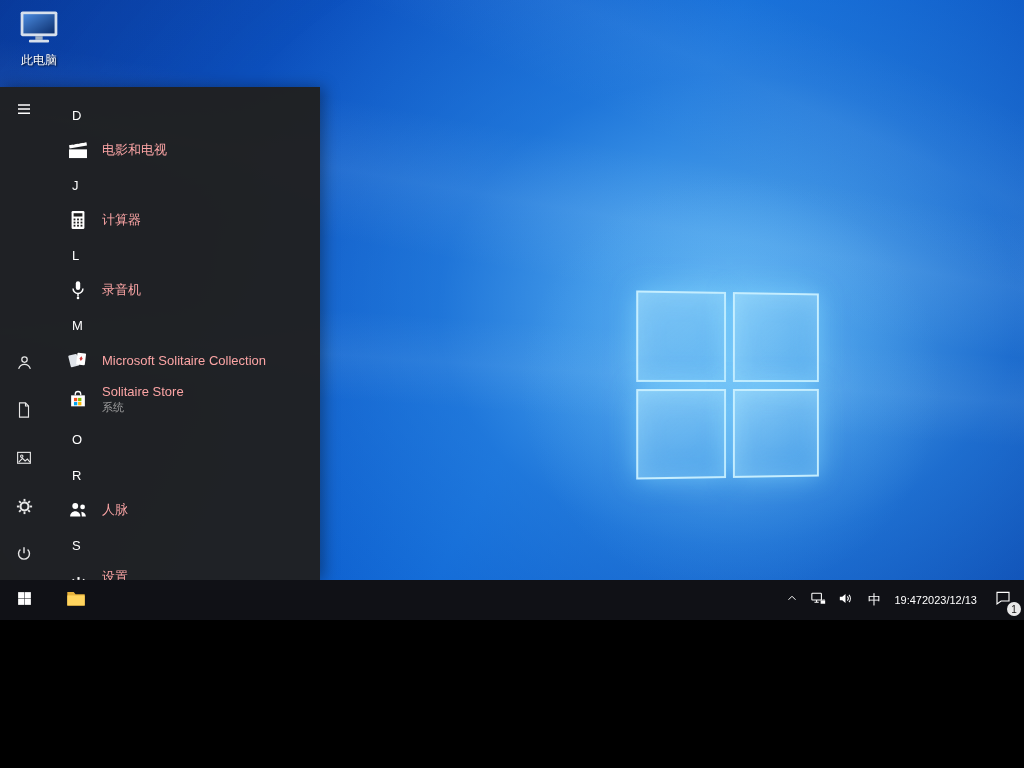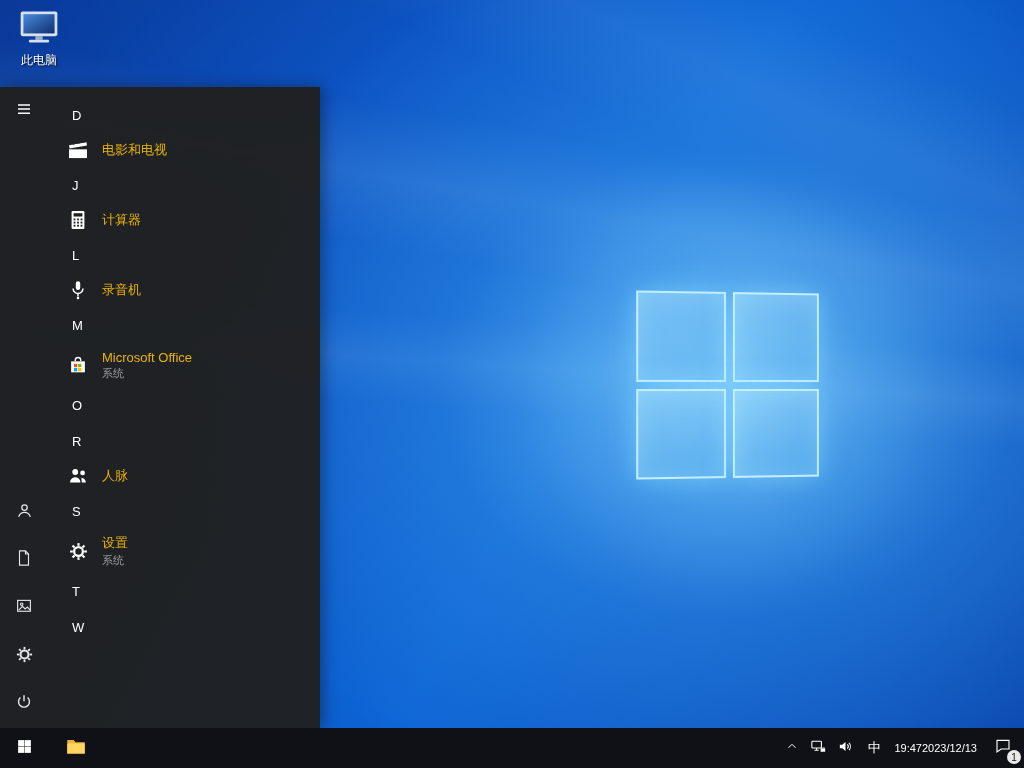--- a/index.html
+++ b/index.html
@@ -1,19 +1,19 @@
 <!DOCTYPE html>
 <html><head>
 <meta charset="utf-8">
 <style>
   * { box-sizing: border-box; margin: 0; padding: 0; user-select: none; }
   html, body { width: 1024px; height: 768px; overflow: hidden; background: #000; }
   body { font-family: "Liberation Sans", "DejaVu Sans", sans-serif; }
 
-  .desktop { position: relative; width: 1024px; height: 768px; overflow: hidden; }
+  .desktop { position: relative; width: 1024px; height: 620px; overflow: hidden; }
 
   
   .wallpaper {
     position: absolute; inset: 0;
     background:
       radial-gradient(ellipse 760px 620px at 71% 50%, rgba(110,195,248,0.85) 0%, rgba(45,135,225,0.55) 38%, rgba(20,90,190,0.0) 72%),
       linear-gradient(118deg, #0a3fa6 0%, #0d55c4 30%, #0e66d6 55%, #0c55c2 78%, #0a46ad 100%);
   }
   .beam { position: absolute; background: linear-gradient(to bottom, rgba(255,255,255,0), rgba(185,228,255,0.10), rgba(255,255,255,0)); }
   .beam1 { left: -120px; top: 150px; width: 1500px; height: 140px; transform: rotate(10deg); }
@@ -42,21 +42,21 @@
   .sm-rail { width: 48px; display: flex; flex-direction: column; align-items: stretch; flex-shrink: 0; }
   .rail-btn { width: 48px; height: 48px; display: flex; align-items: center; justify-content: center; cursor: pointer; }
   .rail-spacer { flex: 1; }
 
   .sm-list { flex: 1; padding-top: 10px; overflow: hidden; }
   .sm-letter { height: 36px; display: flex; align-items: center; padding-left: 24px; font-size: 13px; color: #fff; cursor: pointer; }
   .app-row { height: 34px; display: flex; align-items: center; padding: 0 18px; cursor: pointer; }
   .app-row.two-line { height: 44px; }
   .app-icon { width: 24px; height: 24px; display: flex; align-items: center; justify-content: center; flex-shrink: 0; }
   .app-text { margin-left: 12px; display: flex; flex-direction: column; justify-content: center; overflow: hidden; }
-  .app-label { font-size: 13px; color: #eab308; white-space: nowrap; }
+  .app-label { font-size: 13px; color: #fca5a5; white-space: nowrap; }
   .app-sub { font-size: 11px; color: #9d9d9d; margin-top: 1px; }
   .row-chevron { margin-left: auto; display: flex; align-items: center; }
 
   
   .taskbar { position: absolute; left: 0; bottom: 0; width: 1024px; height: 40px;
     background: #101116; display: flex; align-items: stretch; z-index: 5; }
   .tb-btn { display: flex; align-items: center; justify-content: center; cursor: pointer; }
   .start-btn { width: 48px; }
   .explorer-btn { width: 40px; margin-left: 8px; }
   .tb-spacer { flex: 1; }
@@ -225,34 +225,50 @@
             <circle cx="12" cy="20.6" r="1.4" fill="#fff"></circle>
           </svg>
         </span>
         <span class="app-text">
             <span class="app-label">录音机</span>
           </span>
       </div>
 
       <div class="sm-letter">M</div>
 
+      <div class="app-row">
+        <span class="app-icon">
+          <svg width="22" height="22" viewBox="0 0 24 24">
+            <g transform="rotate(-14 8 14)">
+                <rect x="3" y="6" width="9.5" height="13" rx="1" fill="#dfe4ea"></rect>
+              </g>
+            <g transform="rotate(7 16 12)">
+              <rect x="10.5" y="4.5" width="9.5" height="13" rx="1" fill="#fff"></rect>
+              <path d="M15.2 7.9l1.8 2.7-1.8 2.7-1.8-2.7z" fill="#d23b3b"></path>
+            </g>
+          </svg>
+        </span>
+        <span class="app-text">
+            <span class="app-label">Microsoft Solitaire Collection</span>
+          </span>
+      </div>
 
       <div class="app-row two-line">
         <span class="app-icon">
           <svg width="22" height="22" viewBox="0 0 24 24">
             <path d="M9 8V6.8a3 3 0 0 1 6 0V8" fill="none" stroke="#fff" stroke-width="1.4"></path>
             <rect x="4.5" y="8" width="15" height="12" fill="#fff"></rect>
             <rect x="7.6" y="10.8" width="3.6" height="3.6" fill="#f25022"></rect>
             <rect x="12.1" y="10.8" width="3.6" height="3.6" fill="#7fba00"></rect>
             <rect x="7.6" y="15.3" width="3.6" height="3.6" fill="#00a4ef"></rect>
             <rect x="12.1" y="15.3" width="3.6" height="3.6" fill="#ffb900"></rect>
           </svg>
         </span>
         <span class="app-text">
-          <span class="app-label">Microsoft Office</span>
+          <span class="app-label">Solitaire Store</span>
           <span class="app-sub">系统</span>
         </span>
       </div>
 
       <div class="sm-letter">O</div>
 
 
       <div class="sm-letter">R</div>
 
       <div class="app-row">

